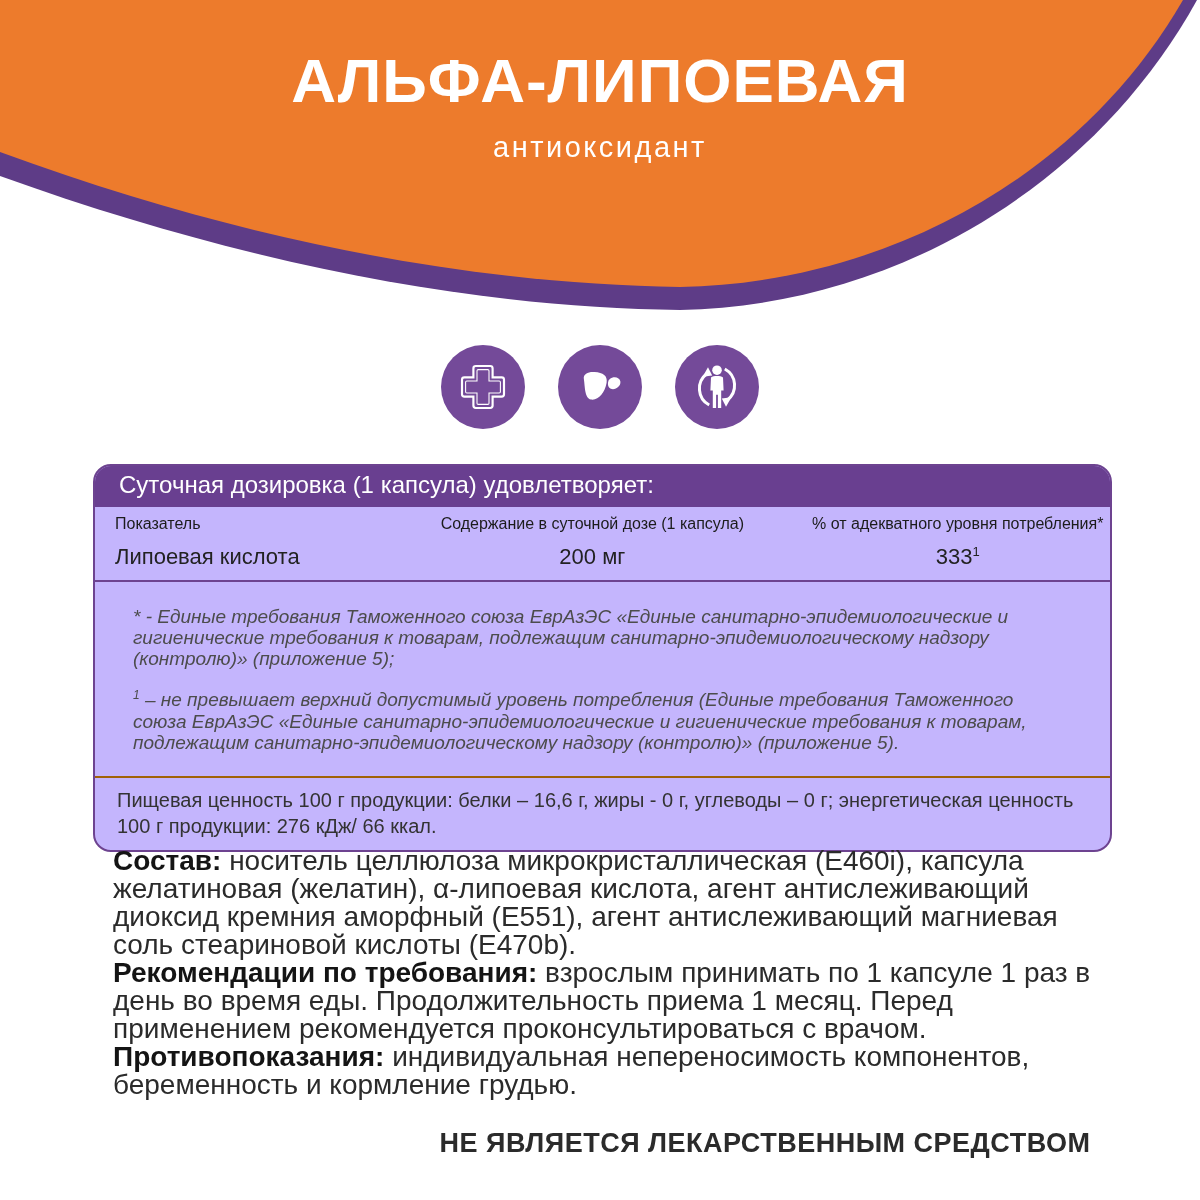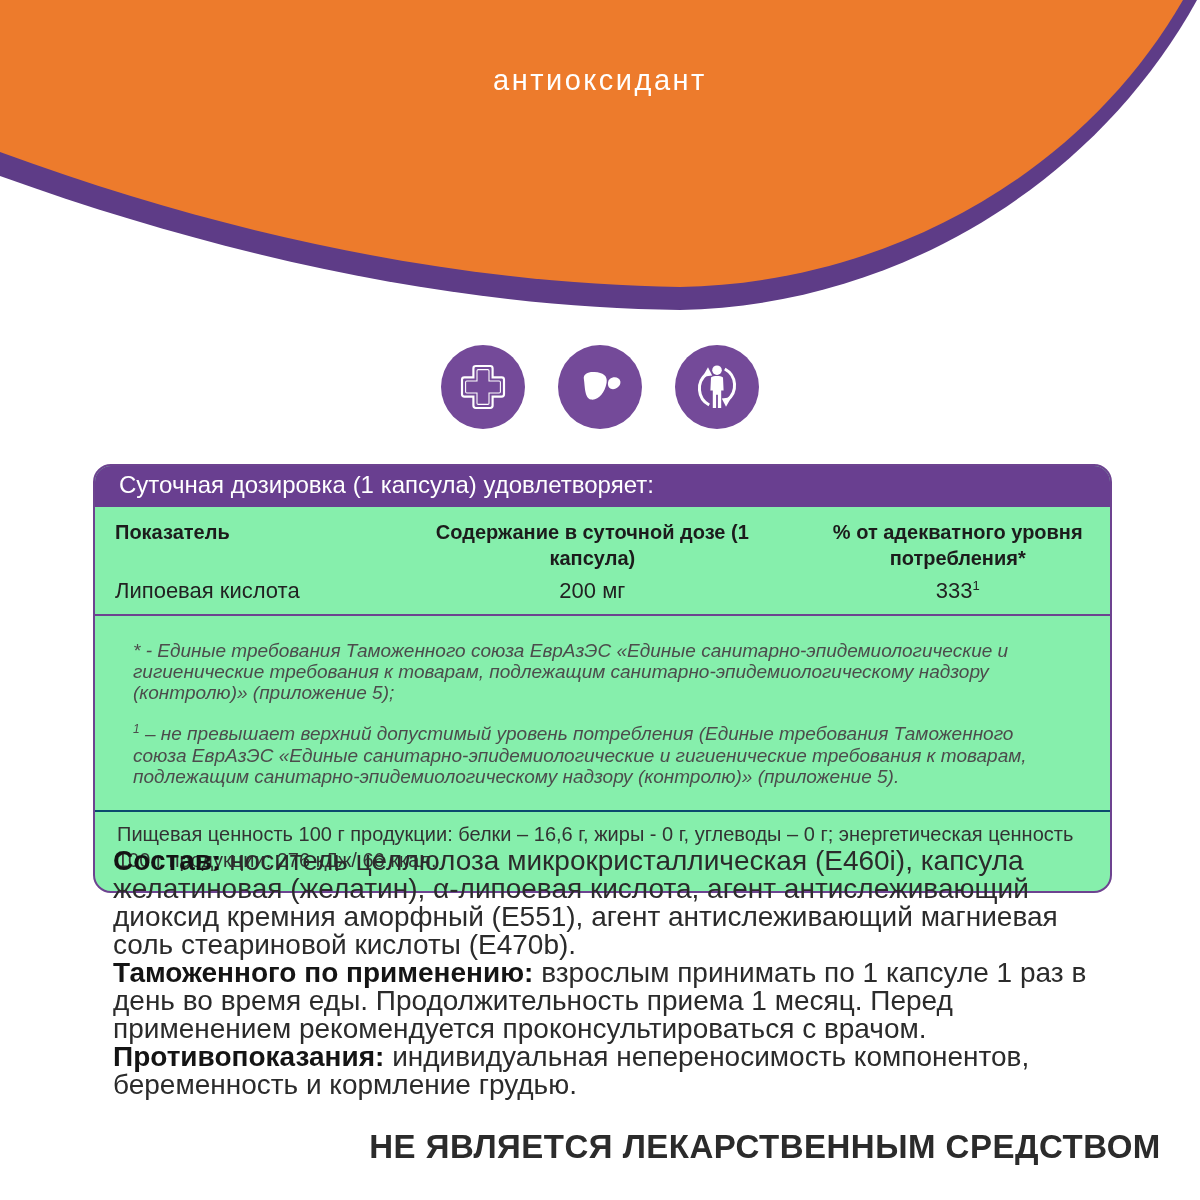--- a/index.html
+++ b/index.html
@@ -12,62 +12,63 @@
   .title-block{position:absolute;top:48px;left:0;right:0;text-align:center;color:#ffffff;}
   .product-title{font-size:62px;font-weight:bold;line-height:1.08;letter-spacing:1px;}
   .product-subtitle{margin-top:16px;font-size:29px;font-weight:normal;letter-spacing:2.5px;}
   
   .icons-row{position:absolute;top:345px;left:0;right:0;display:flex;justify-content:center;gap:33px;}
   .icon-circle{width:84px;height:84px;border-radius:50%;background:#744A99;display:flex;align-items:center;justify-content:center;}
   .icon-circle svg{display:block;}
   
   .dosage-table{
     position:absolute;left:93px;top:464px;width:1019px;box-sizing:border-box;
-    border:2px solid #6d4390;border-radius:18px;background:#86efac;overflow:hidden;
+    border:2px solid #6d4390;border-radius:18px;background:#c4b5fd;overflow:hidden;
   }
   .table-bar{background:#693F90;color:#ffffff;font-size:24px;padding:5px 24px 8px 24px;}
   .tgrid{display:grid;grid-template-columns:28% 42% 30%;}
-  .thead{padding:12px 0 2px 0;font-weight:bold;font-size:20px;line-height:26px;color:#1c1c1c;}
+  .thead{padding:4px 0 2px 0;font-weight:normal;font-size:16px;line-height:26px;color:#1c1c1c;}
   .trow{padding:5px 0 10px 0;font-size:22px;color:#222222;}
   .cell-left{text-align:left;padding-left:20px;}
   .cell-center{text-align:center;}
   .thead .cell-center span{display:inline-block;}
   .w-mid{max-width:330px;}
   .w-right{max-width:300px;}
   .trow sup{font-size:13px;}
   .footnotes{border-top:2px solid #6d4390;padding:8px 22px 7px 22px;
     font-style:italic;font-size:19px;line-height:21px;color:#4c4c4c;}
   .footnotes p{margin:16px;}
   .footnotes sup{font-size:12px;}
-  .nutrition{border-top:2px solid #0c4a6e;padding:9px 22px 18px 22px;
+  .nutrition{border-top:2px solid #a16207;padding:9px 22px 11px 22px;
     font-size:20px;line-height:26px;color:#333333;}
   
   .body-block{position:absolute;left:113px;top:847px;width:1000px;
     font-size:28px;line-height:28px;color:#2b2b2b;}
   .body-block p{margin:0;}
   .body-block b{color:#141414;}
   
   .footer-disclaimer{
     position:absolute;top:1128px;left:0;width:1200px;box-sizing:border-box;
     padding-left:330px;text-align:center;
-    font-size:33px;font-weight:bold;letter-spacing:0.5px;color:#2b2b2b;
+    font-size:27px;font-weight:bold;letter-spacing:0.5px;color:#2b2b2b;
   }
 </style>
 </head>
 <body>
 
 <div class="page">
 
   <svg class="header-curve" width="1200" height="320" viewBox="0 0 1200 320" aria-hidden="true">
     <path fill="#5E3C87" d="M0 0 H1197 C1095 185 895 306 680 310 C480 308 250 266 0 176 Z"></path>
     <path fill="#ED7B2C" d="M0 0 H1183 C1080 178 885 283 680 287 C480 284 250 244 0 152 Z"></path>
   </svg>
 
   <div class="title-block">
     <div class="product-title">
+      <div>АЛЬФА-ЛИПОЕВАЯ</div>
     </div>
     <div class="product-subtitle">антиоксидант</div>
   </div>
 
   <div class="icons-row">
     <div class="icon-circle">
       <svg width="60" height="60" viewBox="0 0 100 100">
         <path d="M38 15 H62 Q66 15 66 19 V34 H81 Q85 34 85 38 V62 Q85 66 81 66 H66 V81 Q66 85 62 85 H38 Q34 85 34 81 V66 H19 Q15 66 15 62 V38 Q15 34 19 34 H34 V19 Q34 15 38 15 Z" fill="none" stroke="#ffffff" stroke-width="3.6"></path>
         <path d="M42 21 H58 Q60 21 60 23 V40 H77 Q79 40 79 42 V58 Q79 60 77 60 H60 V77 Q60 79 58 79 H42 Q40 79 40 77 V60 H23 Q21 60 21 58 V42 Q21 40 23 40 H40 V23 Q40 21 42 21 Z" fill="none" stroke="#ffffff" stroke-width="1.8"></path>
       </svg>
@@ -112,19 +113,19 @@
     <div class="footnotes">
       <p><span>*</span> <span>- Единые требования Таможенного союза ЕврАзЭС «Единые санитарно-эпидемиологические и гигиенические требования к товарам, подлежащим санитарно-эпидемиологическому надзору (контролю)» (приложение 5);</span></p>
       <p><sup>1</sup> <span>– не превышает верхний допустимый уровень потребления (Единые требования Таможенного союза ЕврАзЭС «Единые санитарно-эпидемиологические и гигиенические требования к товарам, подлежащим санитарно-эпидемиологическому надзору (контролю)» (приложение 5).</span></p>
     </div>
 
     <div class="nutrition">Пищевая ценность 100 г продукции: белки – 16,6 г, жиры - 0 г, углеводы – 0 г; энергетическая ценность 100 г продукции: 276 кДж/ 66 ккал.</div>
   </div>
 
   <div class="body-block">
     <p><b>Состав:</b> <span>носитель целлюлоза микрокристаллическая (Е460i), капсула желатиновая (желатин), α-липоевая кислота, агент антислеживающий диоксид кремния аморфный (Е551), агент антислеживающий магниевая соль стеариновой кислоты (Е470b).</span></p>
-    <p><b>Таможенного по применению:</b> <span>взрослым принимать по 1 капсуле 1 раз в день во время еды. Продолжительность приема 1 месяц. Перед применением рекомендуется проконсультироваться с врачом.</span></p>
+    <p><b>Рекомендации по требования:</b> <span>взрослым принимать по 1 капсуле 1 раз в день во время еды. Продолжительность приема 1 месяц. Перед применением рекомендуется проконсультироваться с врачом.</span></p>
     <p><b>Противопоказания:</b> <span>индивидуальная непереносимость компонентов, беременность и кормление грудью.</span></p>
   </div>
 
   <div class="footer-disclaimer">НЕ ЯВЛЯЕТСЯ ЛЕКАРСТВЕННЫМ СРЕДСТВОМ</div>
 
 </div>
 
 </body></html>

